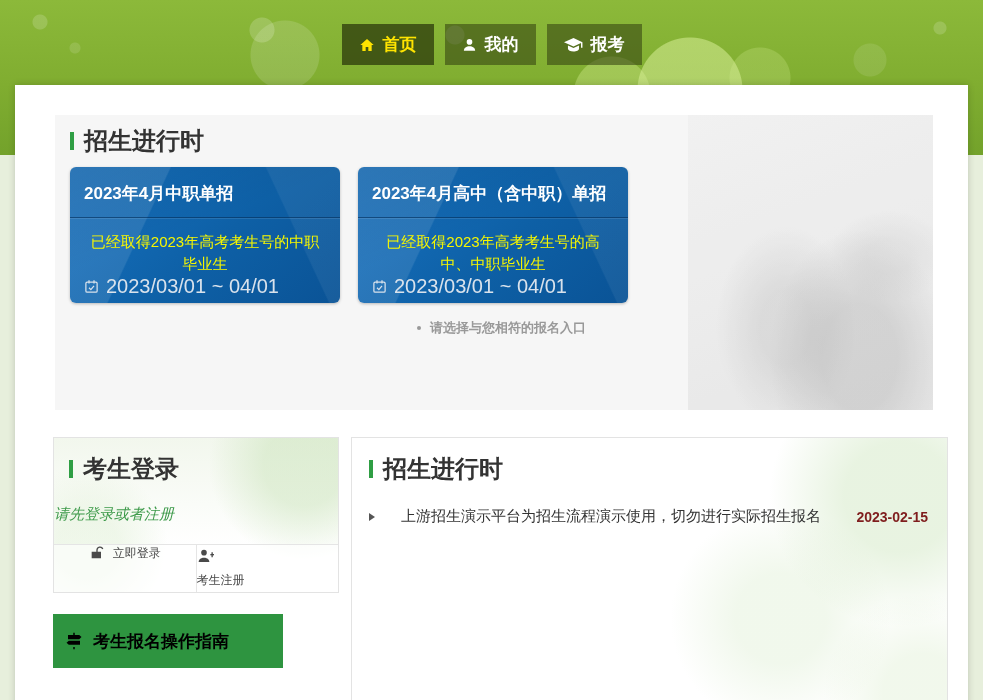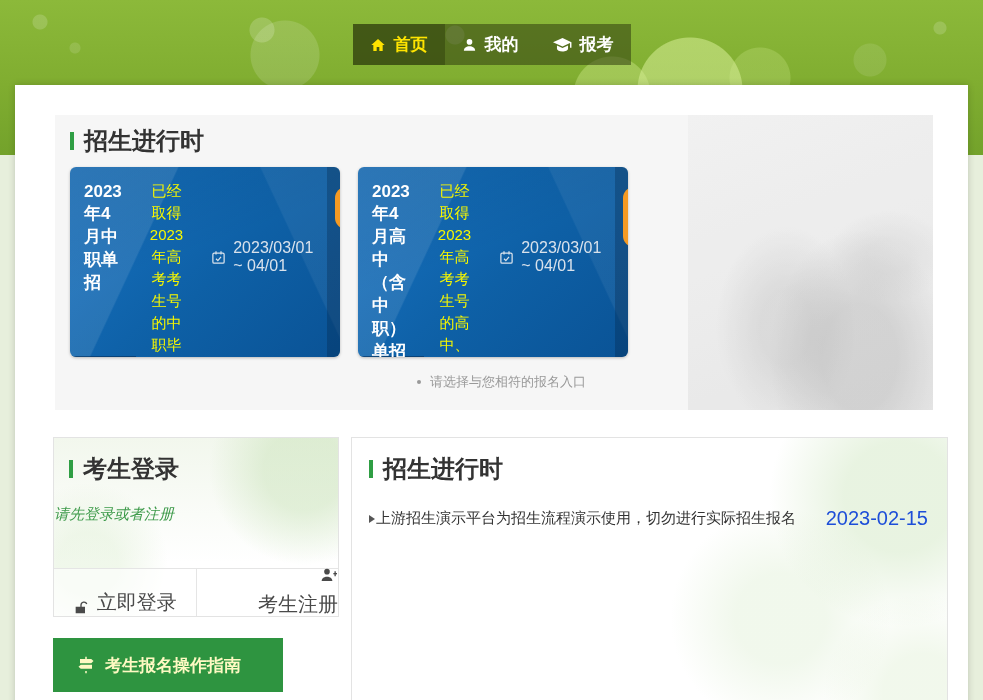--- a/index.html
+++ b/index.html
@@ -21,21 +21,21 @@
       radial-gradient(circle at 262px 30px, rgba(255,255,255,0.18) 0 12px, transparent 13px),
       radial-gradient(circle at 455px 35px, rgba(255,255,255,0.20) 0 9px, transparent 10px),
       radial-gradient(circle at 40px 22px, rgba(255,255,255,0.16) 0 7px, transparent 8px),
       radial-gradient(circle at 75px 48px, rgba(255,255,255,0.12) 0 5px, transparent 6px),
       radial-gradient(circle at 940px 28px, rgba(255,255,255,0.16) 0 6px, transparent 7px),
       radial-gradient(circle at 870px 60px, rgba(255,255,255,0.10) 0 16px, transparent 17px),
       linear-gradient(180deg,#8cb93a 0%,#80ad30 55%,#73a22b 100%);
   }
 
   
-  .nav { position:absolute; top:24px; left:0; width:983px; display:flex; justify-content:center; z-index:5; }
+  .nav { position:absolute; top:24px; left:0; width:983px; display:flex; justify-content:center; gap:11px; z-index:5; }
   .tab {
     display:flex; align-items:center; gap:8px;
     padding:9px 17px; background:rgba(47,60,14,0.55);
     color:#fff; font-size:17px; font-weight:bold; cursor:pointer;
   }
   .tab.active { background:rgba(40,52,10,0.72); color:#ffe400; }
   .tab svg { display:block; }
 
   
   .container {
@@ -56,103 +56,103 @@
       radial-gradient(ellipse at 82% 48%, rgba(185,185,185,0.25) 0 22px, transparent 60px),
       linear-gradient(160deg,#f0f0f0 0%,#e9e9e9 60%,#e4e4e4 100%);
     opacity:0.8;
   }
   .sec-head { display:flex; align-items:center; height:22px; position:relative; z-index:1; }
   .sec-bar { width:4px; height:18px; background:#2f9e44; margin-right:10px; }
   .sec-title { font-size:24px; font-weight:bold; color:#333; }
 
   .cards-row { display:flex; gap:18px; margin-top:15px; position:relative; z-index:1; }
   .card {
-    width:270px; height:190px; border-radius:6px; overflow:hidden;
-    display:flex; flex-direction:row; color:#fff; cursor:pointer;
+    width:270px; height:136px; border-radius:6px; overflow:hidden;
+    display:flex; flex-direction:column; color:#fff; cursor:pointer;
     background:
       linear-gradient(115deg, rgba(255,255,255,0.10) 0 30%, transparent 30.5%),
       linear-gradient(245deg, rgba(255,255,255,0.06) 0 22%, transparent 22.5%),
       linear-gradient(160deg, rgba(0,0,0,0.10) 0, transparent 45%),
       linear-gradient(135deg,#1773c2 0%,#0e60a6 55%,#0a5396 100%);
     box-shadow:0 1px 3px rgba(0,0,0,0.25);
   }
   .card-title {
     padding:15px 14px 12px; font-size:17px; font-weight:bold;
     border-bottom:1px solid rgba(6,50,95,0.65);
     box-shadow:0 1px 0 rgba(255,255,255,0.10);
   }
   .card-desc { padding:13px 14px 0; font-size:15px; line-height:22px; color:#f6f600; flex:1;text-align:center; }
-  .card-date { display:flex; align-items:center; gap:7px; padding:0 14px 10px; font-size:16px; color:#d9e2ec; }
+  .card-date { display:flex; align-items:center; gap:7px; padding:0 14px 10px; font-size:20px; color:#d9e2ec; }
   .card-date svg { display:block; }
   .card-tagstrip { background:rgba(3,32,66,0.30); padding:20px 8px; }
   .card-tag {
     display:inline-block; background:#f59a23; color:#fff; font-size:13px;
     padding:3px 11px; border-radius:11px;
   }
 
   .notes-row { display:flex; justify-content:center; gap:62px; margin-top:16px; position:relative; z-index:1; }
-  .note { display:flex; align-items:center; gap:9px; font-size:13px; color:#999; }
+  .note { display:flex; align-items:center; gap:9px; font-size:13px; color:#999;font-weight:bold; }
   .note-dot { width:4px; height:4px; border-radius:50%; background:#999; }
 
   
   .cols { display:flex; gap:12px; margin:27px 20px 0 38px; }
   .left-col { width:286px; }
   .login-card {
-    position:relative; width:286px; height:180px; background:#fff;
+    position:relative; width:286px; height:156px; background:#fff;
     border:1px solid #e3e3e3; overflow:hidden;
   }
   .login-card .tint {
     position:absolute; inset:0; pointer-events:none;
     background:
       radial-gradient(circle at 88% 18%, rgba(196,224,178,0.45) 0 40px, transparent 95px),
       radial-gradient(circle at 12% 70%, rgba(205,230,188,0.30) 0 30px, transparent 80px),
       linear-gradient(180deg,#f2f7ed 0%, rgba(255,255,255,0) 70%);
   }
   .login-head { display:flex; align-items:center; padding:15px 0 0 15px; position:relative; z-index:1; }
   .login-prompt {
     display:block; margin-top:20px; font-size:15px; color:#3d9a4a;
     text-decoration:none; position:relative; z-index:1; cursor:pointer;font-style:italic;
   }
   .login-btns {
     position:absolute; left:0; right:0; bottom:0; height:48px; display:flex;
     border-top:1px solid #e5e5e5; background:rgba(255,255,255,0.6); z-index:1;
   }
   .login-btn {
-    flex:1; display:flex; align-items:flex-end; justify-content:center; gap:8px;
-    font-size:20px; color:#4a4a4a; cursor:pointer;
+    flex:1; display:flex; align-items:flex-start; justify-content:center; gap:8px;
+    font-size:12px; color:#4a4a4a; cursor:pointer;
   }
   .login-btn + .login-btn { border-left:1px solid #e5e5e5;flex-direction:column; }
   .login-btn svg { display:block; }
 
   .guide-btn {
-    margin-top:21px; width:230px; height:54px; background:#2e9440; color:#fef9c3;
-    display:flex; align-items:center; gap:10px; padding-left:24px;
+    margin-top:21px; width:230px; height:54px; background:#2e9440; color:#000000;
+    display:flex; align-items:center; gap:10px; padding-left:12px;
     font-size:17px; font-weight:bold; cursor:pointer;
   }
   .guide-btn svg { display:block; }
 
   .news-panel {
     position:relative; flex:1; min-height:330px; background:#fff;
     border:1px solid #e3e3e3; padding:15px 17px; overflow:hidden;
   }
   .news-panel .tint {
     position:absolute; inset:0; pointer-events:none;
     background:
       radial-gradient(circle at 92% 18%, rgba(198,226,180,0.40) 0 55px, transparent 130px),
       radial-gradient(circle at 72% 55%, rgba(205,230,188,0.28) 0 45px, transparent 110px),
       radial-gradient(circle at 96% 78%, rgba(210,232,192,0.30) 0 40px, transparent 100px);
   }
   .news-head { display:flex; align-items:center; position:relative; z-index:1; }
   .news-item {
-    display:flex; align-items:center; gap:1px; margin-top:22px;
+    display:flex; align-items:center; gap:26px; margin-top:22px;
     font-size:15px; color:#333; position:relative; z-index:1; cursor:pointer;
   }
   .caret { width:0; height:0; border-left:6px solid #555; border-top:4px solid transparent; border-bottom:4px solid transparent; }
   .news-text { flex:1; }
-  .news-date { font-size:20px; color:#1d4ed8; padding-right:2px; }
+  .news-date { font-size:14px; color:#7f1d1d; padding-right:2px;font-weight:bold; }
 </style>
 </head>
 <body>
 
 <div class="header-bg"></div>
 
 <div class="nav">
   <div class="tab active">
     <span>
       <svg width="16" height="16" viewBox="0 0 24 24" fill="currentColor">

